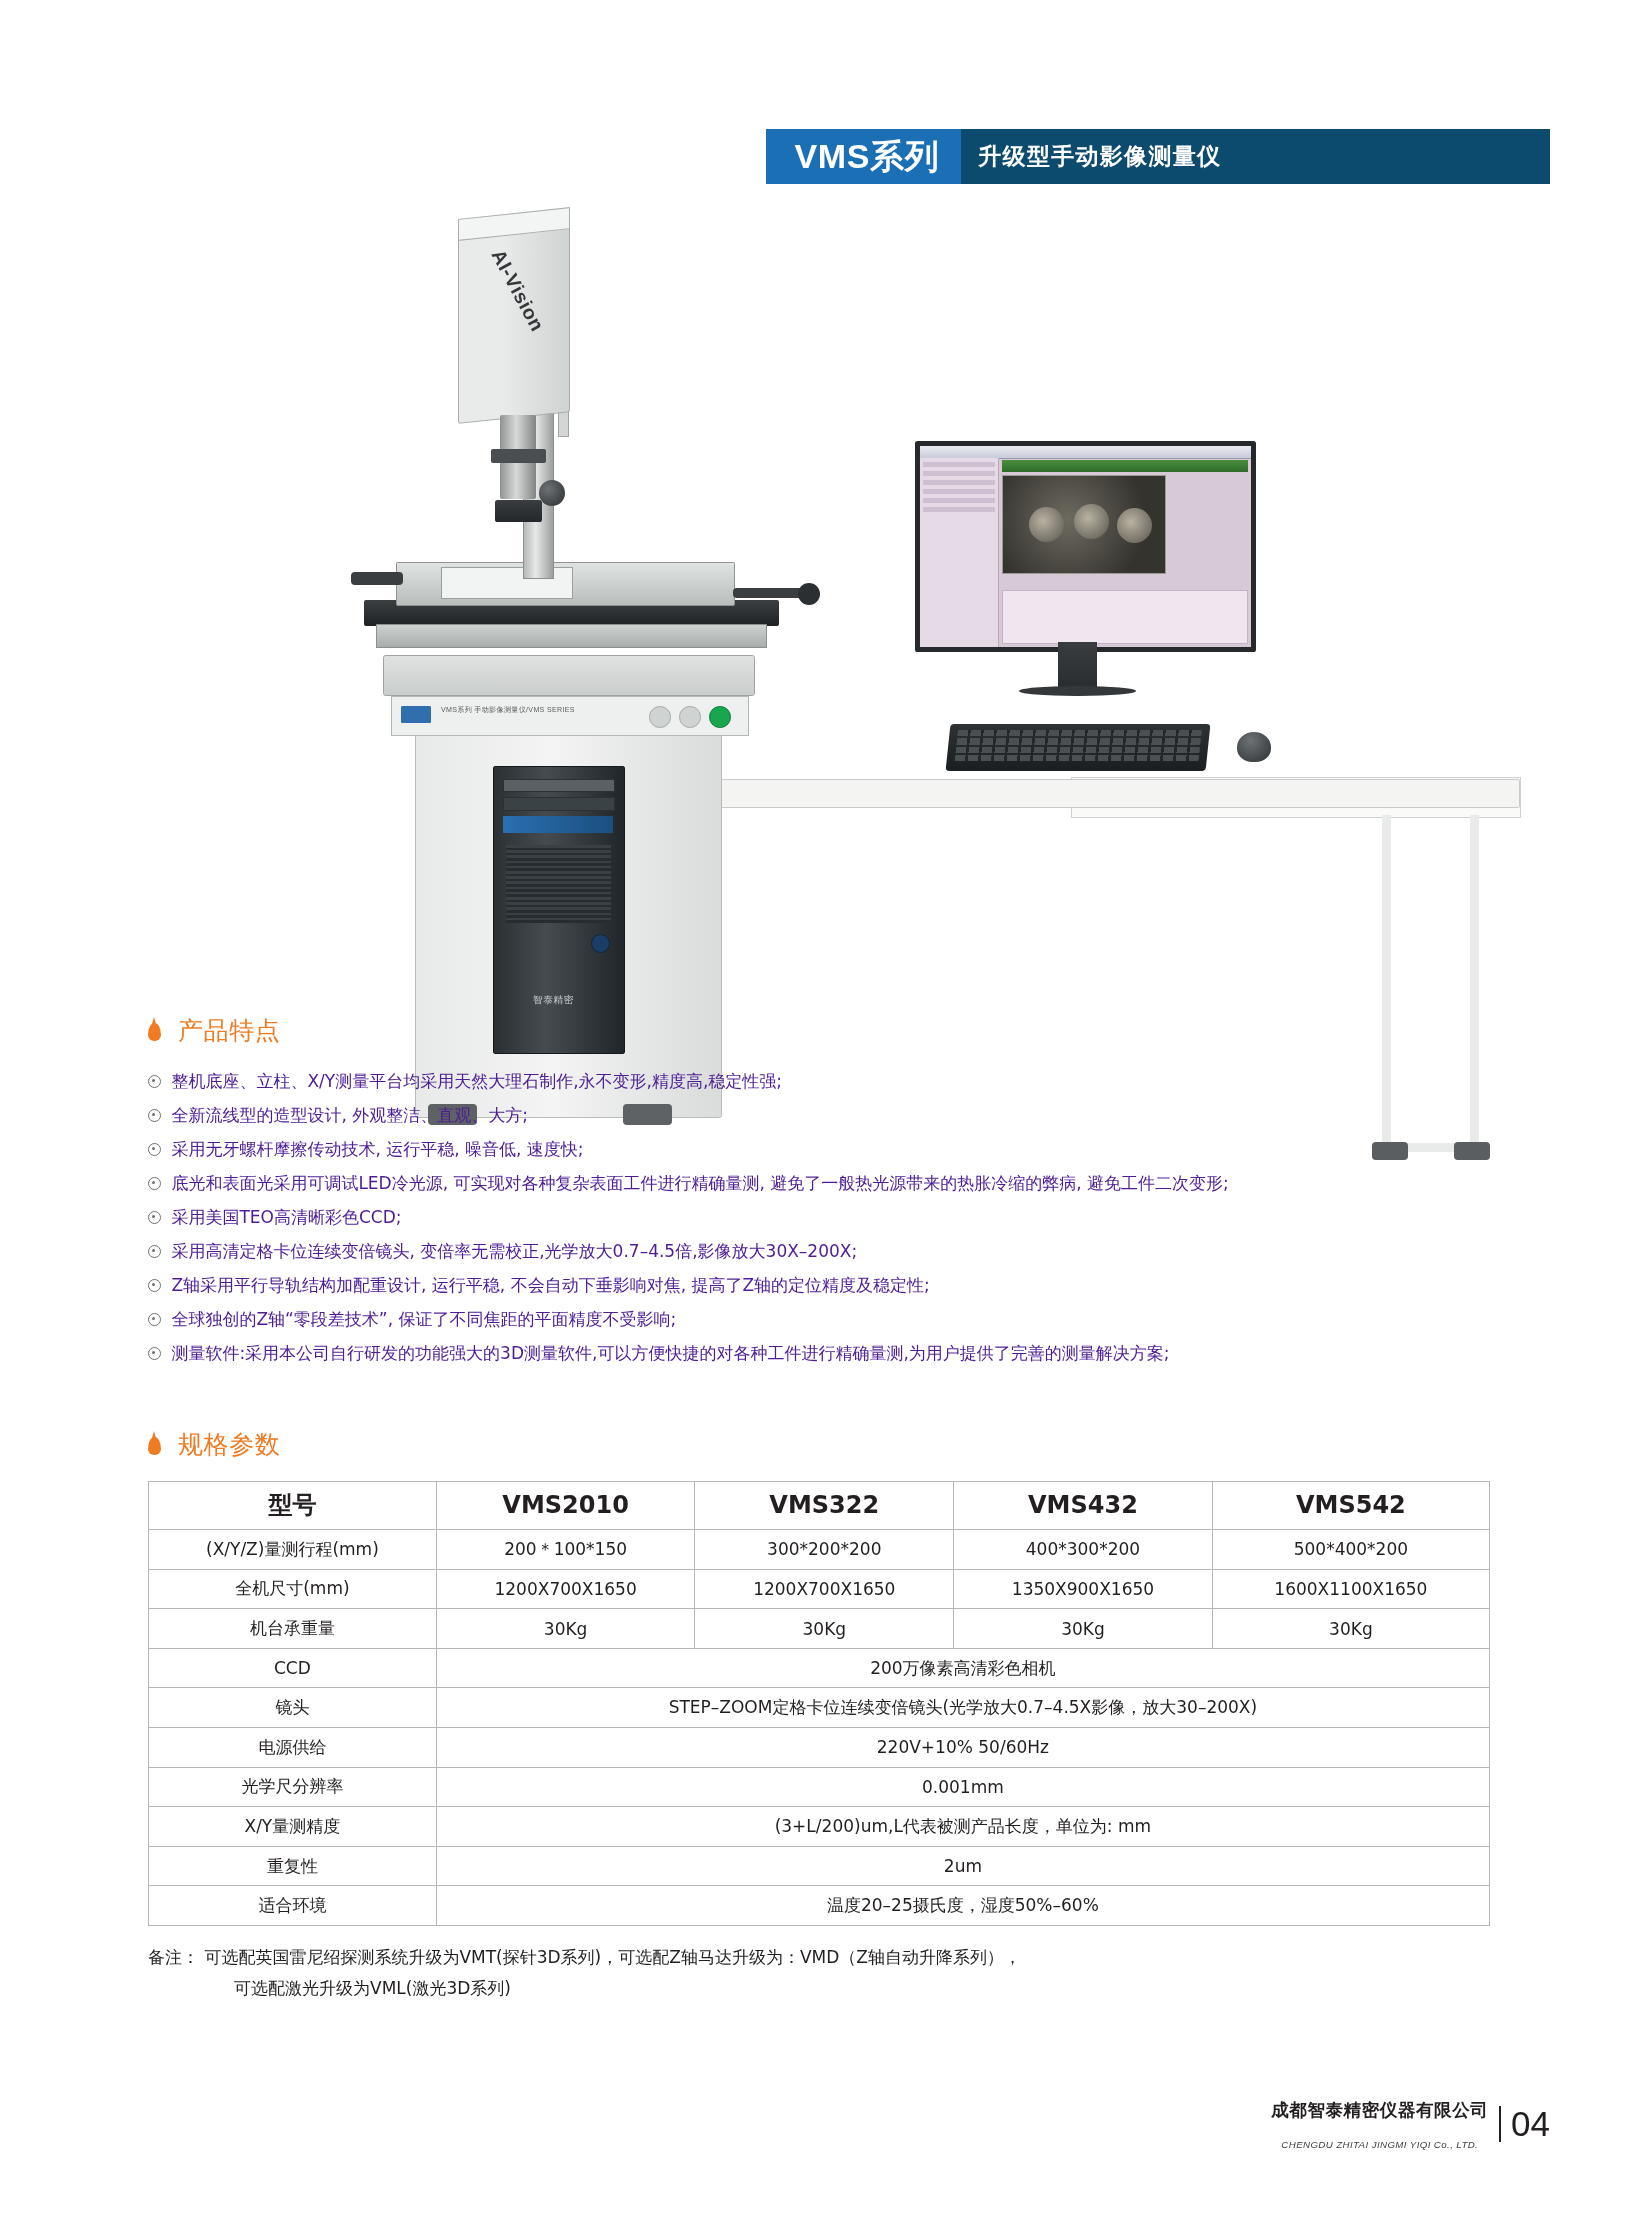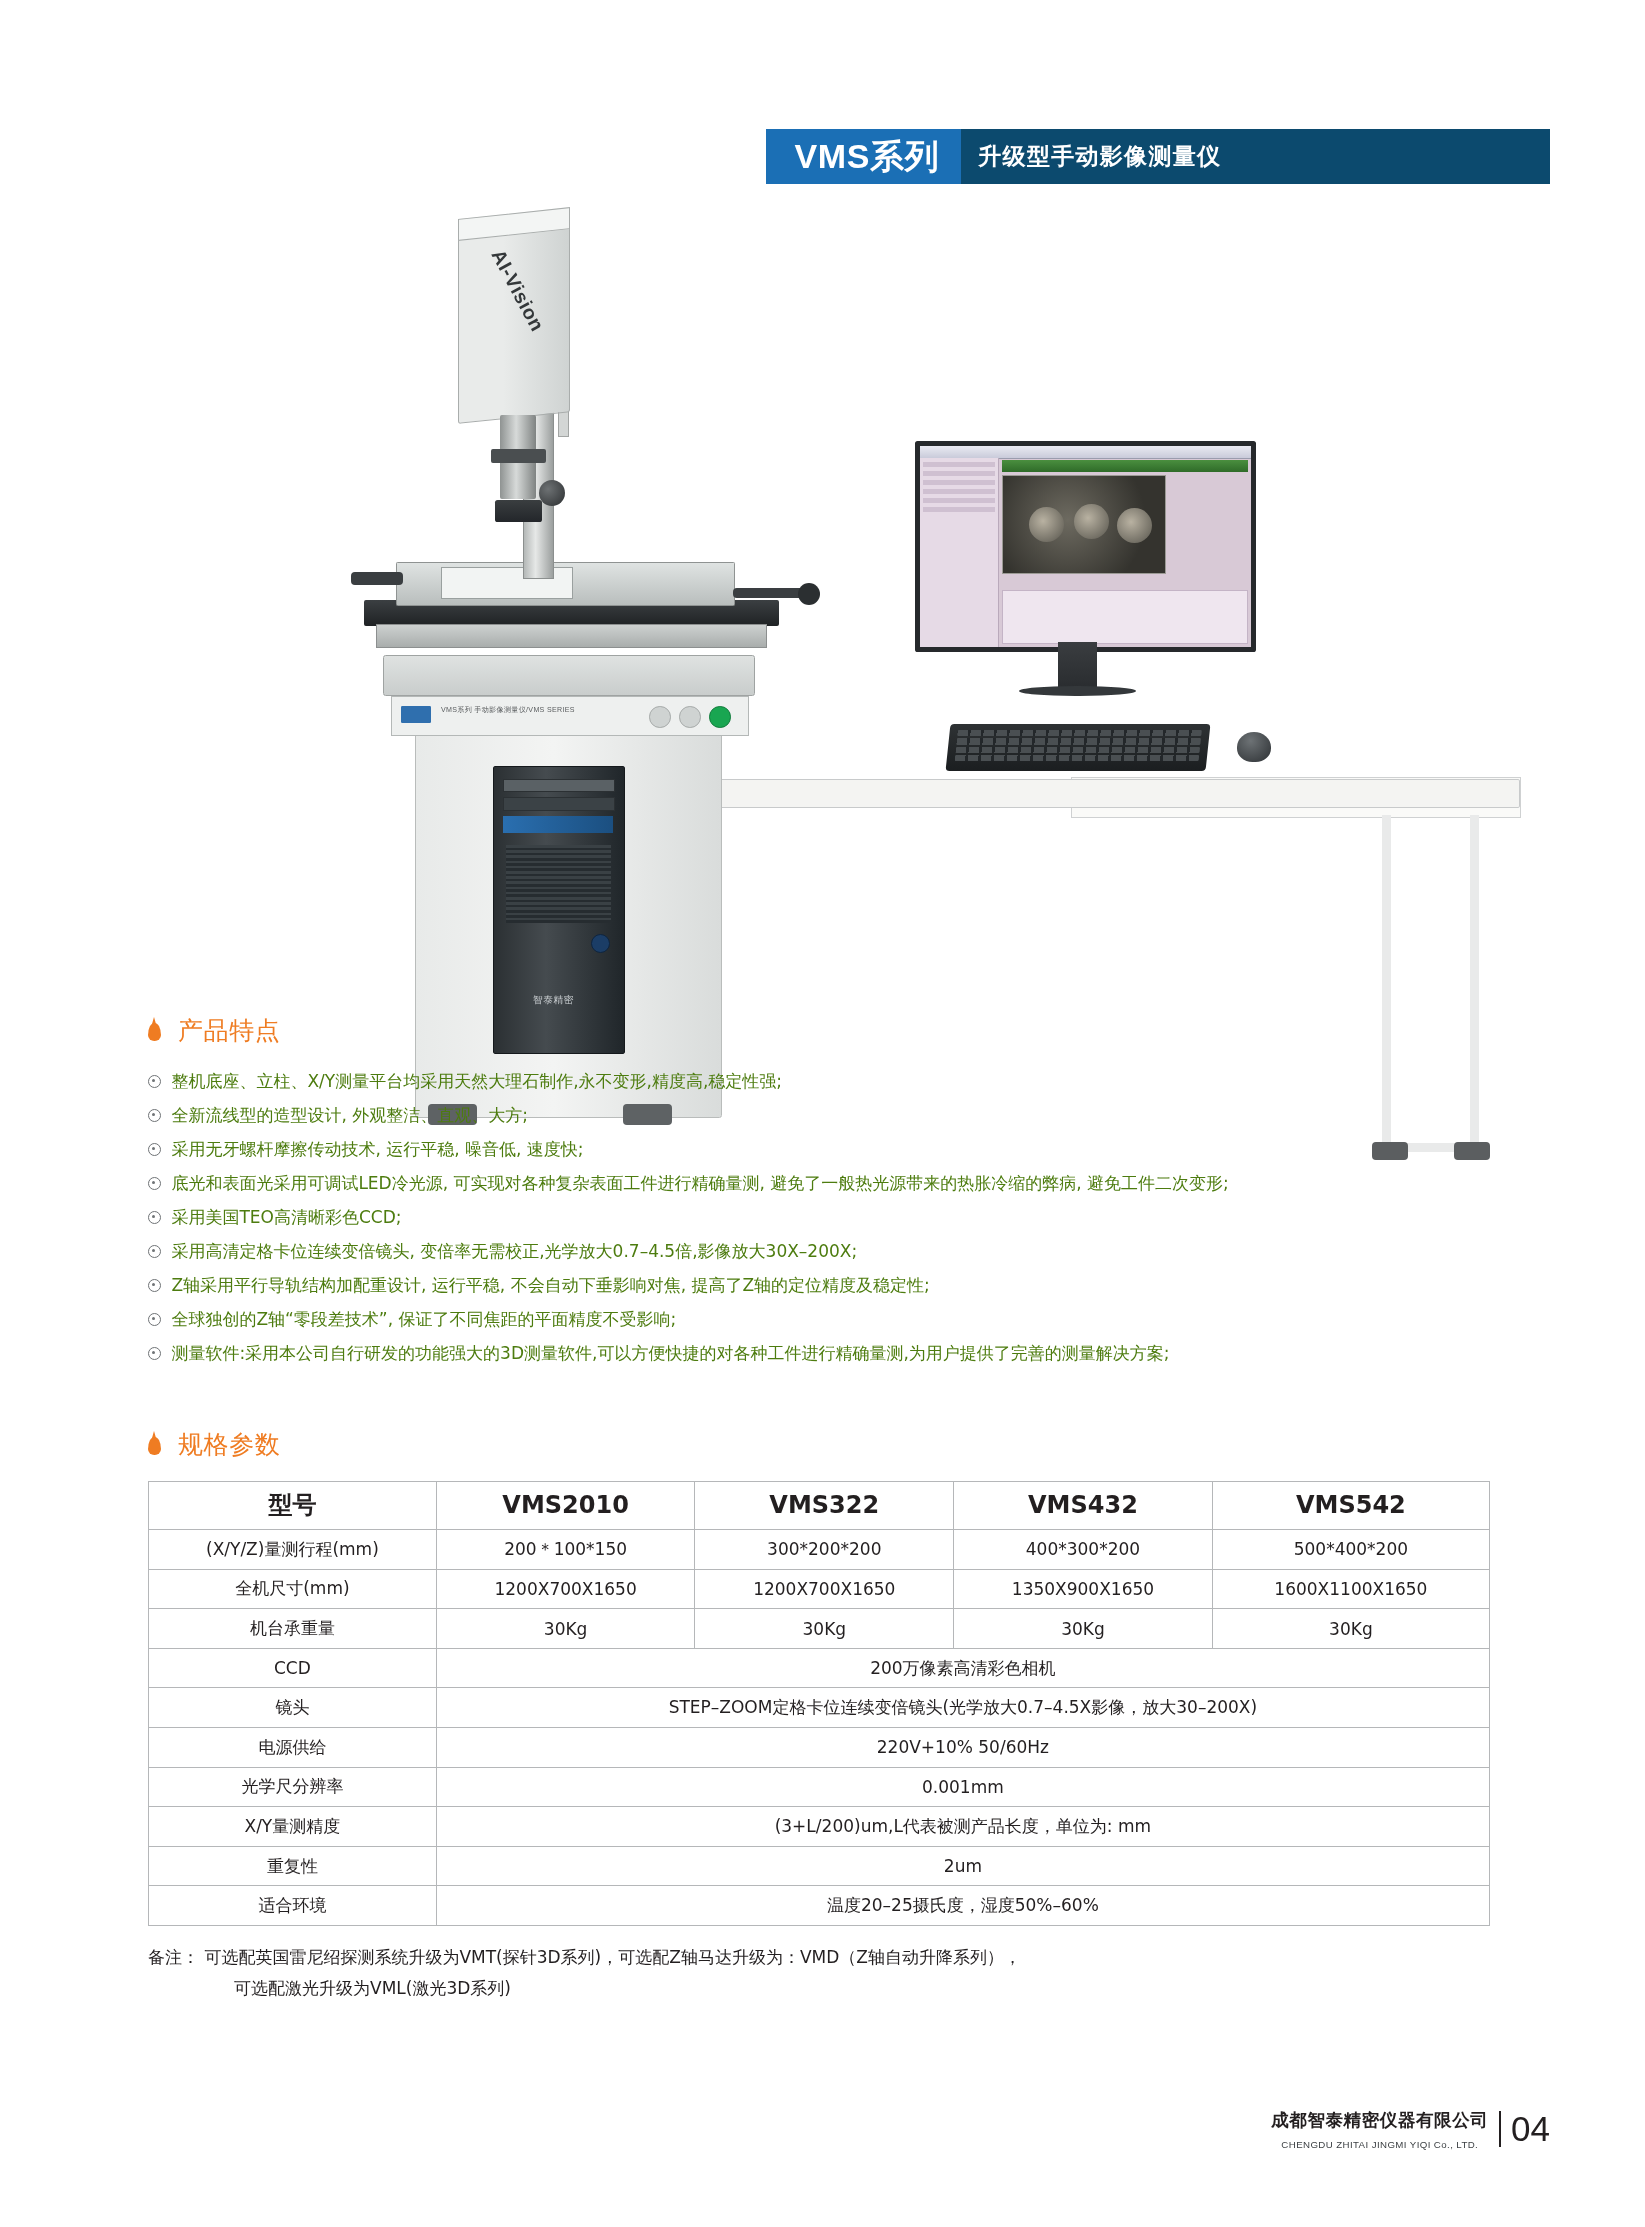--- a/index.html
+++ b/index.html
@@ -567,21 +567,21 @@
     margin-top: 17px;
     list-style: none;
     padding: 0;
   }
   .feat-item {
     display: flex;
     align-items: flex-start;
     gap: 10.4px;
     font-size: 17px;
     line-height: 34px;
-    color: #4d7c0f;
+    color: #4c1d95;
     font-family: "DejaVu Sans", "Liberation Sans", sans-serif;
   }
   .bullet-ring {
     flex: none;
     width: 11px;
     height: 11px;
     border-radius: 50%;
     border: 1.3px solid #6f7376;
     position: relative;
     top: 11px;
@@ -646,22 +646,23 @@
     font-size: 17.5px;
     font-weight: bold;
     color: #231f20;
     letter-spacing: 0.6px;
     font-family: "DejaVu Sans", "Liberation Sans", sans-serif;
   }
   .footer-en {
     font-size: 9.7px;
     color: #3b3f42;
     letter-spacing: 0.4px;
-    margin-top: 7px;
+    margin-top: 17px;
     font-family: "Liberation Sans", sans-serif;
+    font-style: italic;
   }
   .footer-sep {
     width: 1.9px;
     height: 36px;
     background: #231f20;
   }
   .footer-page {
     font-size: 35px;
     color: #231f20;
     font-family: "Liberation Sans", sans-serif;

